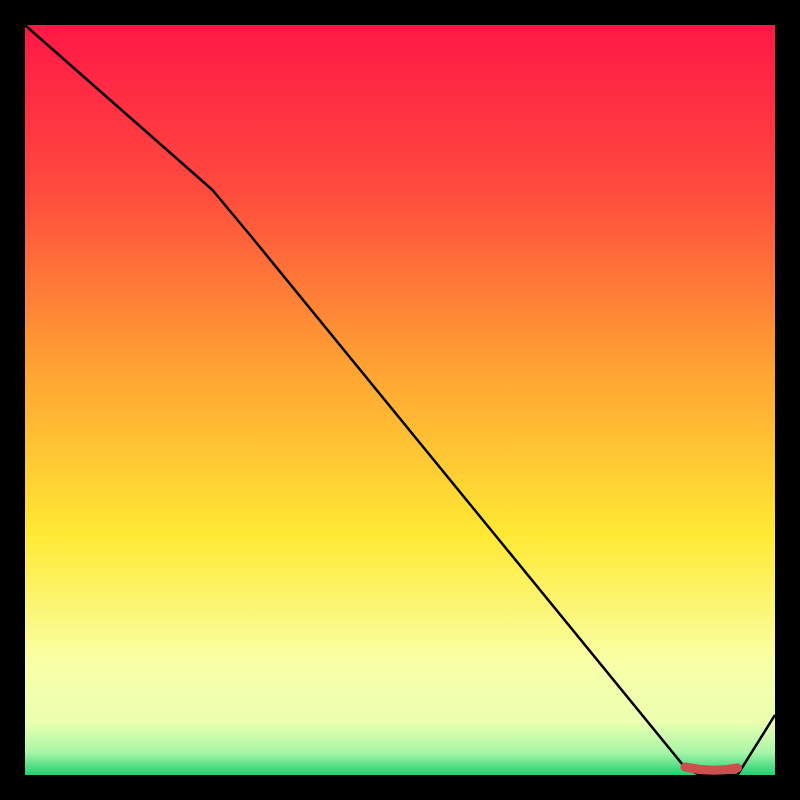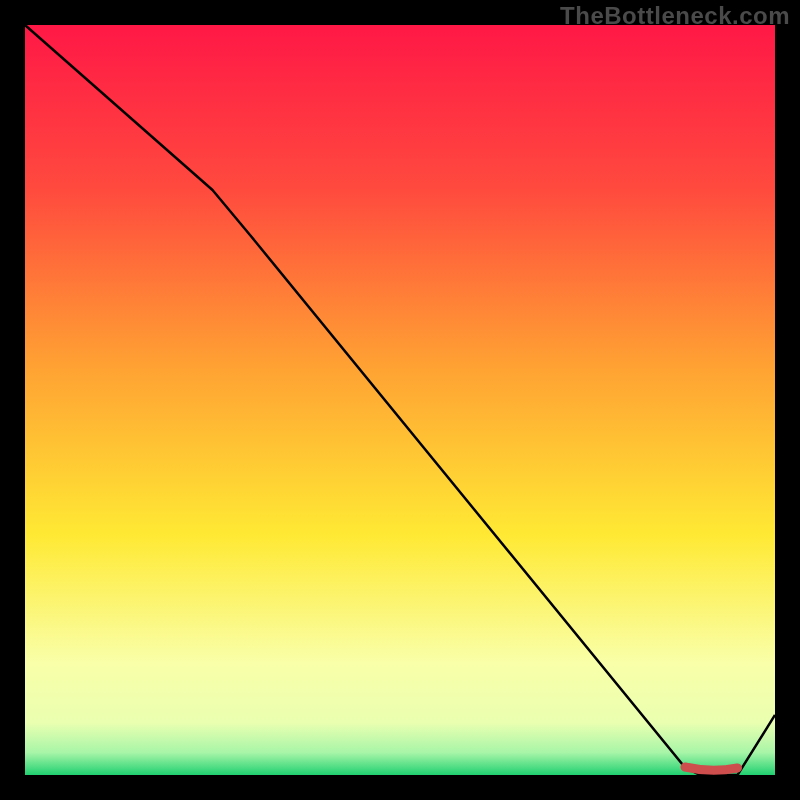--- a/index.html
+++ b/index.html
@@ -36,21 +36,20 @@
     overflow: hidden;
   }
   .plot svg {
     display: block;
   }
 </style>
 </head>
 <body>
 
 <div class="outer">
-  <div class="watermark">TheBottleneck.com</div>
 
   <div class="plot">
     <svg id="chart-svg" width="750" height="750" viewBox="0 0 750 750" preserveAspectRatio="none">
       <defs>
         <linearGradient id="bg-grad" x1="0" y1="0" x2="0" y2="1">
           <stop id="g0" offset="0%" stop-color="#ff1846"></stop>
           <stop id="g1" offset="22%" stop-color="#ff4a3e"></stop>
           <stop id="g2" offset="45%" stop-color="#ffa033"></stop>
           <stop id="g3" offset="68%" stop-color="#ffe934"></stop>
           <stop id="g4" offset="85%" stop-color="#f9ffa8"></stop>

